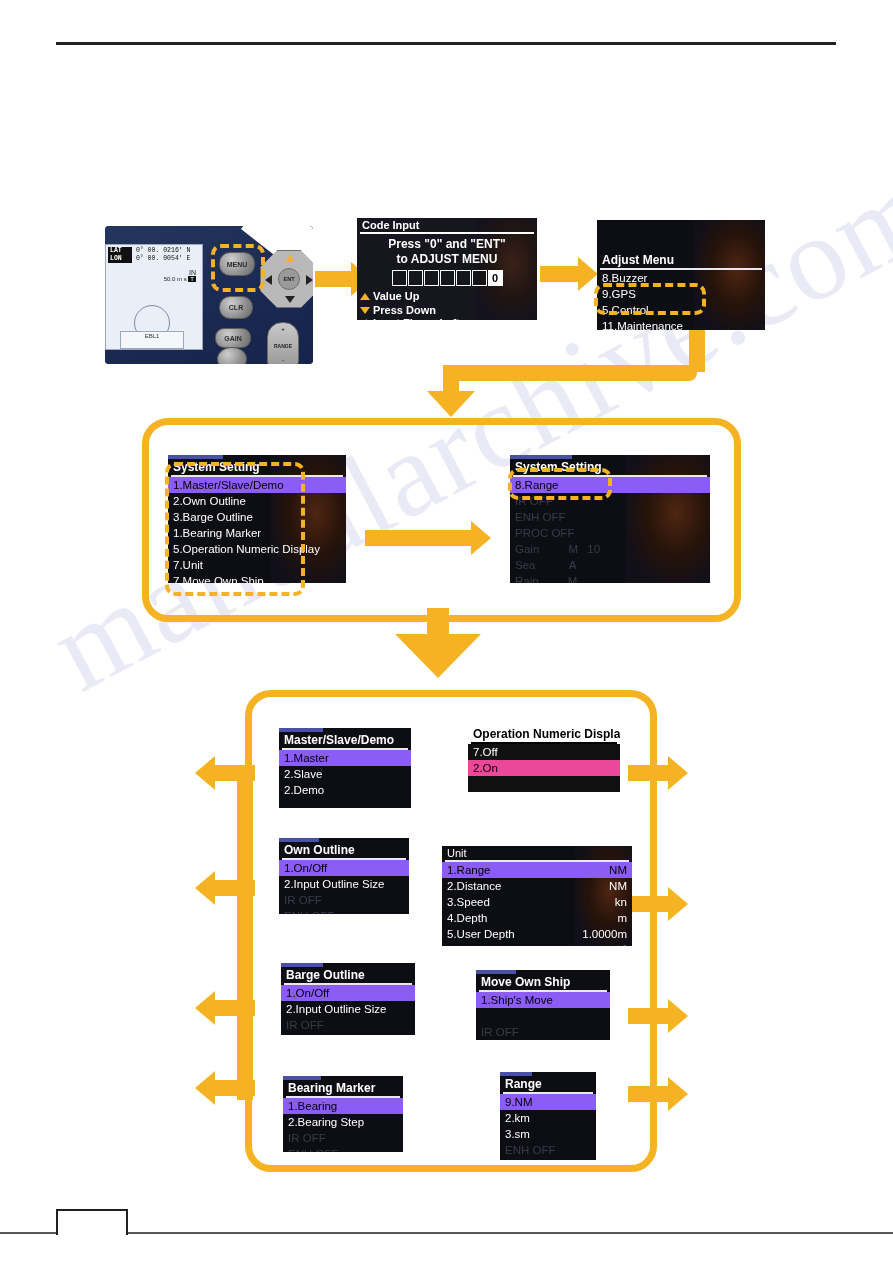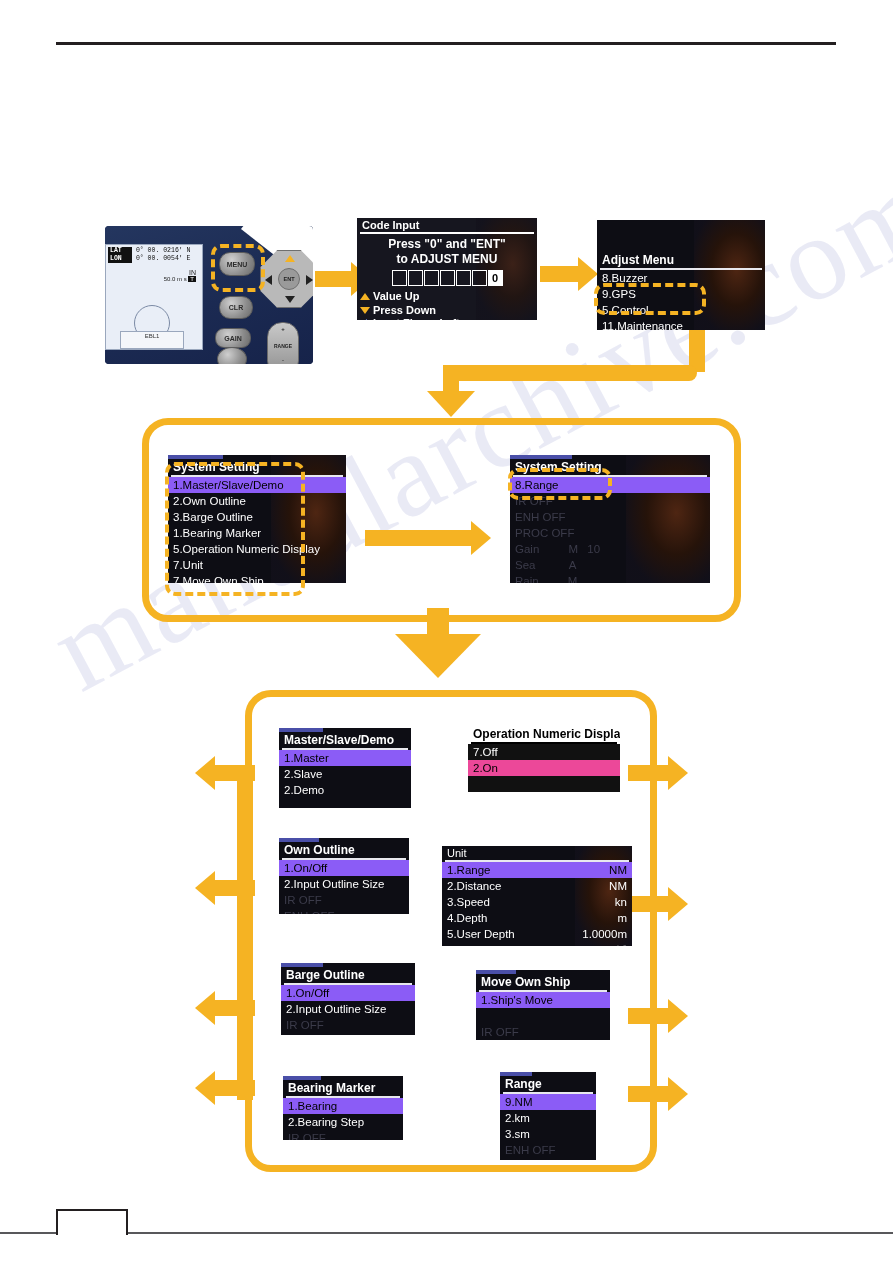--- a/index.html
+++ b/index.html
@@ -379,21 +379,21 @@
 
 <div class="abs lcd" style="left:476px;top:970px;width:134px;height:70px;">
   <div class="topbar" style="width:40px;"></div>
   <div class="ttl">Move Own Ship</div>
   <div class="ttl-rule"></div>
   <div class="row sel">1.Ship's Move</div>
   <div class="row">&nbsp;</div>
   <div class="row ghost">IR OFF</div>
 </div>
 
-<div class="abs lcd" style="left:283px;top:1076px;width:120px;height:64px;">
+<div class="abs lcd" style="left:283px;top:1076px;width:120px;height:76px;">
   <div class="topbar" style="width:38px;"></div>
   <div class="ttl">Bearing Marker</div>
   <div class="ttl-rule"></div>
   <div class="row sel">1.Bearing</div>
   <div class="row">2.Bearing Step</div>
   <div class="row ghost">IR OFF</div>
   <div class="row ghost">ENH OFF</div>
 </div>
 
 <div class="abs lcd" style="left:500px;top:1072px;width:96px;height:88px;">

